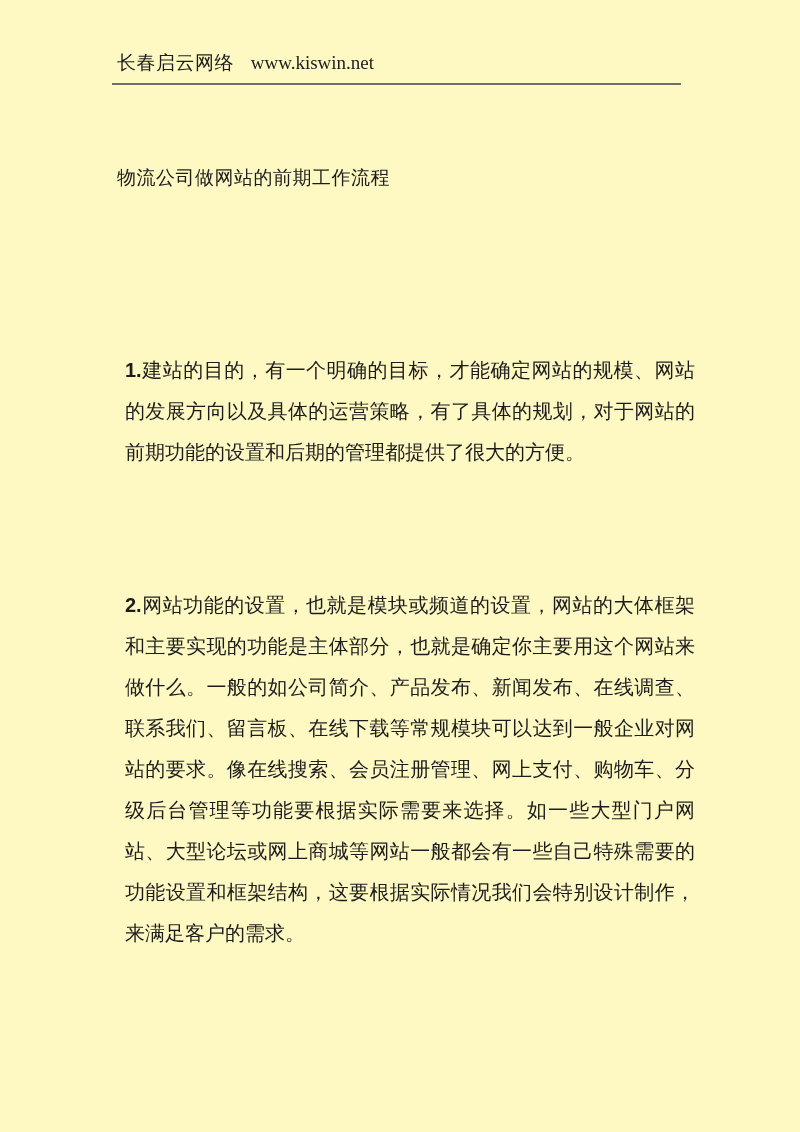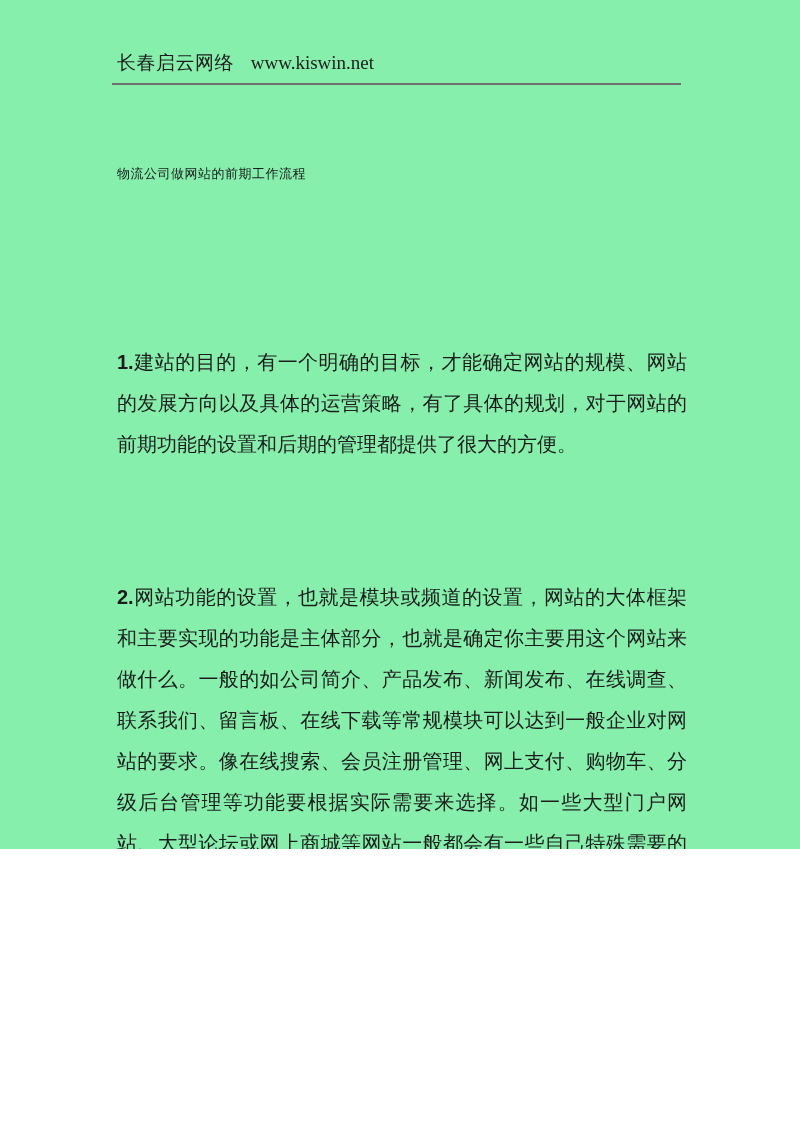--- a/index.html
+++ b/index.html
@@ -3,22 +3,22 @@
 <meta charset="utf-8">
 <style>
   html, body {
     margin: 0;
     padding: 0;
     background: #ffffff;
   }
   .page {
     position: relative;
     width: 800px;
-    height: 849px;
-    background: #86efac;
+    height: 1132px;
+    background: #fef9c3;
     overflow: hidden;
     font-family: "Liberation Serif", "DejaVu Serif", serif;
     color: #1c1c1c;
   }
   .doc-header {
     position: absolute;
     left: 117px;
     top: 51px;
     font-size: 19px;
     line-height: 24px;
@@ -37,30 +37,30 @@
     top: 83px;
     width: 569px;
     height: 2px;
     background: #6f6f6f;
   }
   .doc-title {
     position: absolute;
     left: 117px;
     top: 165px;
     margin: 0;
-    font-size: 13px;
+    font-size: 19px;
     font-weight: normal;
     letter-spacing: 0.5px;
     color: #1c1c1c;
   }
   .para {
     position: absolute;
     left: 117px;
     width: 570px;
-    margin: 0;
+    margin: 8px;
     font-size: 20px;
     line-height: 41px;
     text-align: justify;
     color: #1c1c1c;
   }
   .para-1 { top: 342px; }
   .para-2 { top: 577px; }
   .para-num {
     font-family: "Liberation Sans", "DejaVu Sans", sans-serif;
     font-weight: 700;

